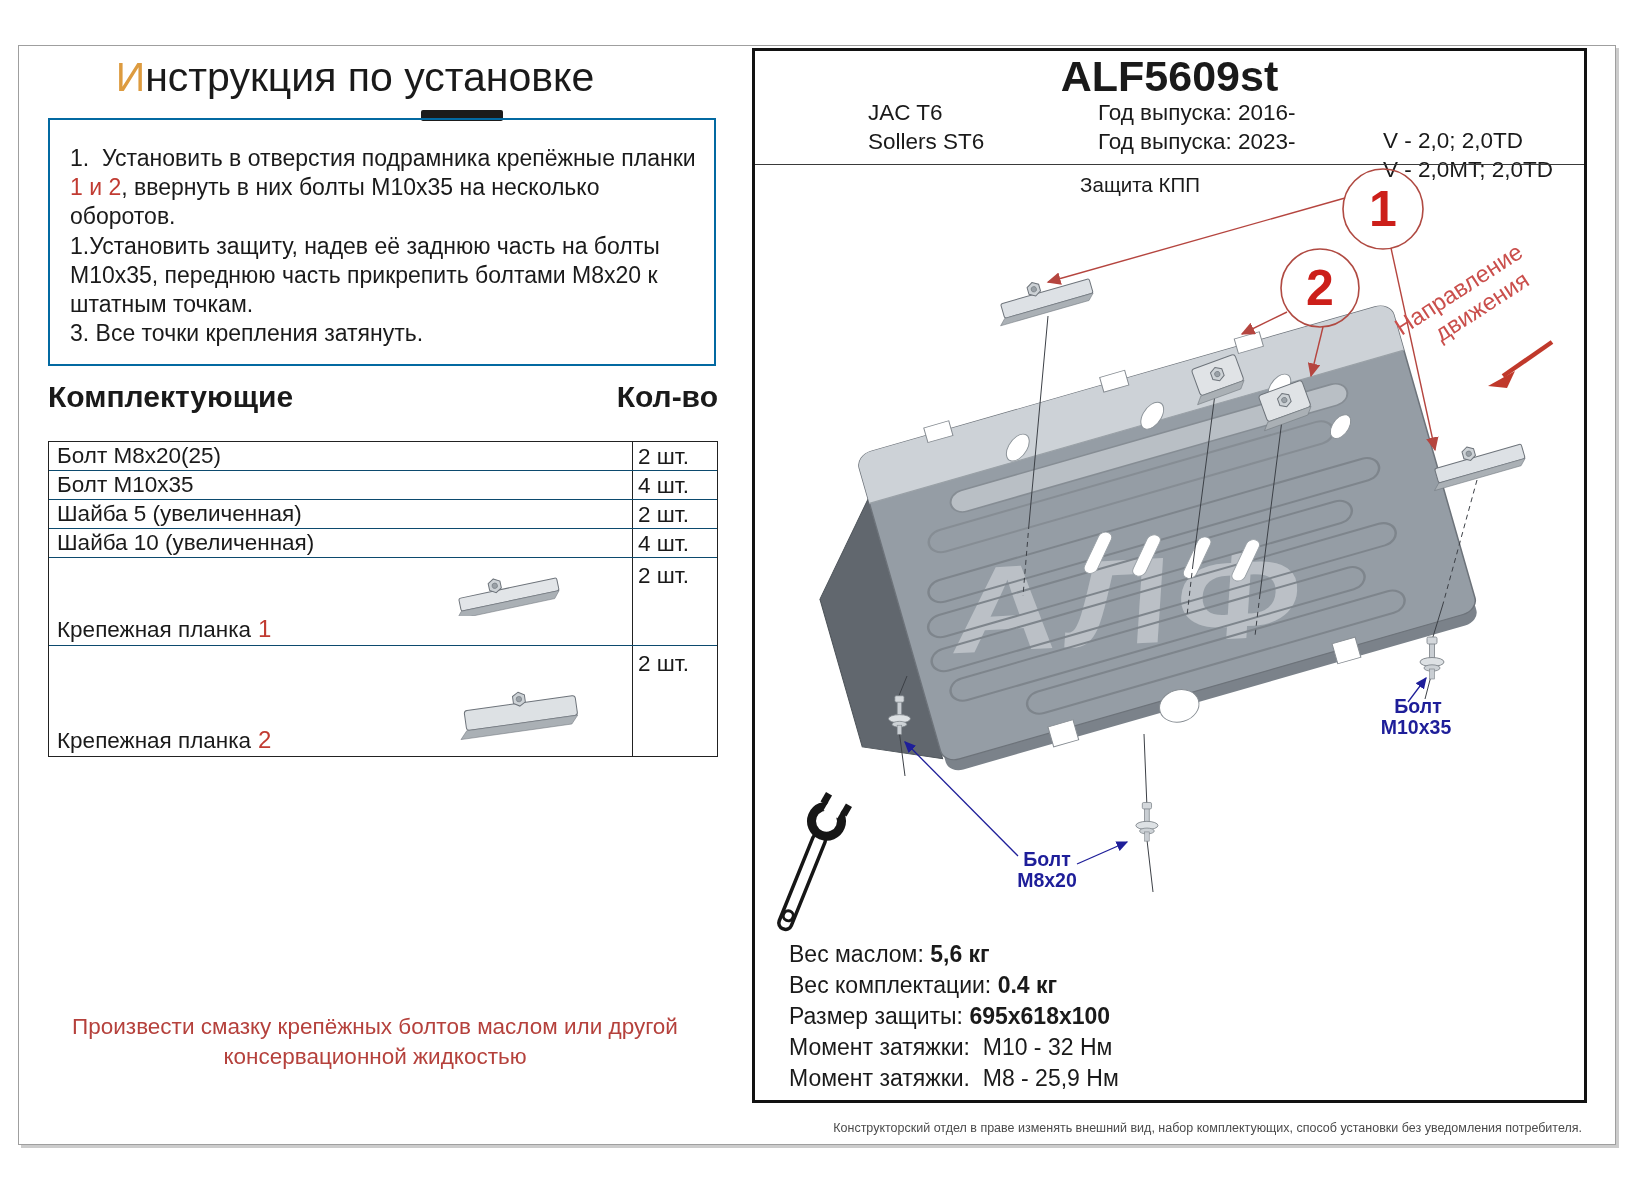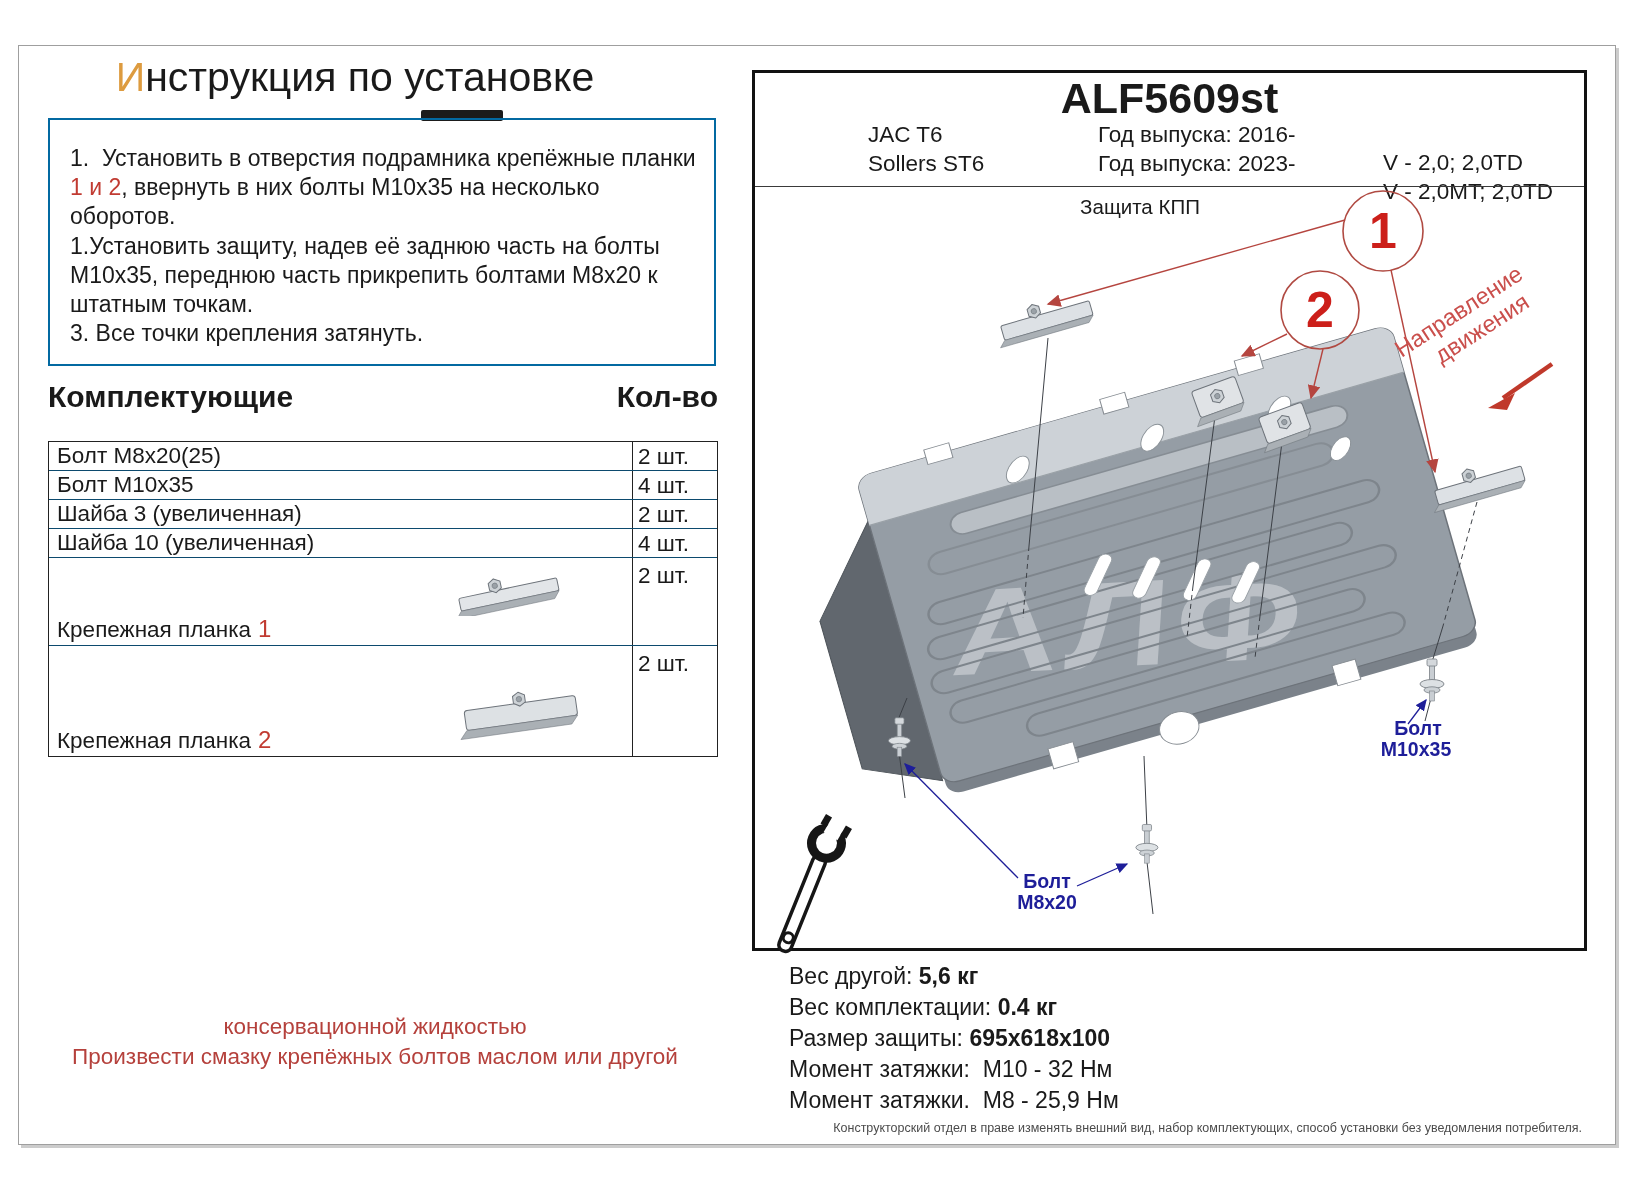--- a/index.html
+++ b/index.html
@@ -21,21 +21,21 @@
   .t-row{display:flex;border-bottom:1px solid #0c4a6e;position:relative;box-sizing:border-box;}
   .t-row:last-child{border-bottom:none;}
   .t-name{flex:1;padding:2px 8px;font-size:22.5px;display:flex;align-items:center;}
   .t-qty{width:85px;border-left:1px solid #222;padding:2px 0 0 5px;font-size:22.5px;box-sizing:border-box;}
   .t-tall .t-name{align-items:flex-end;padding-top:5px;}
   .t-tall .t-qty{padding-top:5px;}
   .num-red{color:#c13b32;font-size:24px;margin-left:7px;}
   .plate-img1{position:absolute;left:398px;top:12px;}
   .plate-img2{position:absolute;left:406px;top:40px;}
   .note{left:58px;top:1012px;width:634px;text-align:center;color:#b5413c;font-size:22.5px;line-height:1.35;}
-  .panel{left:752px;top:70px;width:835px;height:881px;border:3px solid #121212;box-sizing:border-box;}
+  .panel{left:752px;top:48px;width:835px;height:1055px;border:3px solid #121212;box-sizing:border-box;}
   .panel .code{position:absolute;left:0;top:1px;width:100%;text-align:center;font-size:43px;font-weight:bold;}
   .veh{position:absolute;font-size:22.5px;white-space:nowrap;}
   .veh .model{position:absolute;left:113px;}
   .veh .year{position:absolute;left:343px;}
   .veh .engine{position:absolute;left:628px;margin-top:28px;}
   .veh1{top:49px;} .veh2{top:78px;}
   .hdr-divider{position:absolute;left:0;top:113px;width:100%;border-top:1px solid #3a3a3a;}
   .draw-title{position:absolute;left:0;top:122px;width:770px;text-align:center;font-size:20.5px;}
   .drawing{position:absolute;left:0;top:113px;}
   .specs{position:absolute;left:34px;top:888px;font-size:23px;line-height:31px;}
@@ -69,21 +69,21 @@
   <div class="abs comp-table">
     <div class="t-row" style="height:29px">
       <div class="t-name">Болт М8х20(25)</div>
       <div class="t-qty">2 шт.</div>
     </div>
     <div class="t-row" style="height:29px">
       <div class="t-name">Болт М10х35</div>
       <div class="t-qty">4 шт.</div>
     </div>
     <div class="t-row" style="height:29px">
-      <div class="t-name">Шайба 3 (увеличенная)</div>
+      <div class="t-name">Шайба 5 (увеличенная)</div>
       <div class="t-qty">2 шт.</div>
     </div>
     <div class="t-row" style="height:29px">
       <div class="t-name">Шайба 10 (увеличенная)</div>
       <div class="t-qty">4 шт.</div>
     </div>
     <div class="t-row t-tall" style="height:88px">
       <div class="t-name">
           <span>Крепежная планка </span>
           <span class="num-red">1</span>
@@ -113,22 +113,22 @@
           <g transform="translate(0,-15)">
             <path d="M0,-7 6,-3.5 6,3.5 0,7 -6,3.5 -6,-3.5 Z" fill="#cdd2d6" stroke="#6d737a" stroke-width="1"></path>
             <circle r="2.7" fill="#9aa1a7" stroke="#767d83" stroke-width="0.7"></circle>
           </g>
         </g>
       </svg>
     </div>
   </div>
 
   <div class="abs note">
+    <span style="display:block">Произвести смазку крепёжных болтов маслом или другой</span>
     <span style="display:block">консервационной жидкостью</span>
-    <span style="display:block">Произвести смазку крепёжных болтов маслом или другой</span>
   </div>
 
   <div class="abs panel">
     <div class="code">ALF5609st</div>
     <div class="veh veh1">
       <span class="model">JAC T6</span>
       <span class="year">Год выпуска: 2016-</span>
       <span class="engine">V - 2,0; 2,0TD</span>
     </div>
     <div class="veh veh2">
@@ -281,21 +281,21 @@
           <circle r="15" fill="none" stroke="#161616" stroke-width="9"></circle>
           <rect x="-8" y="-30" width="16" height="22" fill="#ffffff" transform="rotate(8)"></rect>
           <rect x="-15" y="-25" width="7" height="11" fill="#161616" transform="rotate(8)"></rect>
           <rect x="8" y="-25" width="7" height="11" fill="#161616" transform="rotate(8)"></rect>
         </g>
         <circle cx="0" cy="58" r="5" fill="#ffffff" stroke="#161616" stroke-width="3"></circle>
       </g>
     </svg>
 
     <div class="specs">
-      <div><span>Вес другой: </span><span class="spec-bold">5,6 кг</span></div>
+      <div><span>Вес маслом: </span><span class="spec-bold">5,6 кг</span></div>
       <div><span>Вес комплектации: </span><span class="spec-bold">0.4 кг</span></div>
       <div><span>Размер защиты: </span><span class="spec-bold">695х618х100</span></div>
       <div><span>Момент затяжки:  </span><span>М10 - 32 Нм</span></div>
       <div><span>Момент затяжки.  </span><span>М8 - 25,9 Нм</span></div>
     </div>
   </div>
 
   <div class="abs disclaimer">Конструкторский отдел в праве изменять внешний вид, набор комплектующих, способ установки без уведомления потребителя.</div>
 </div>
 

